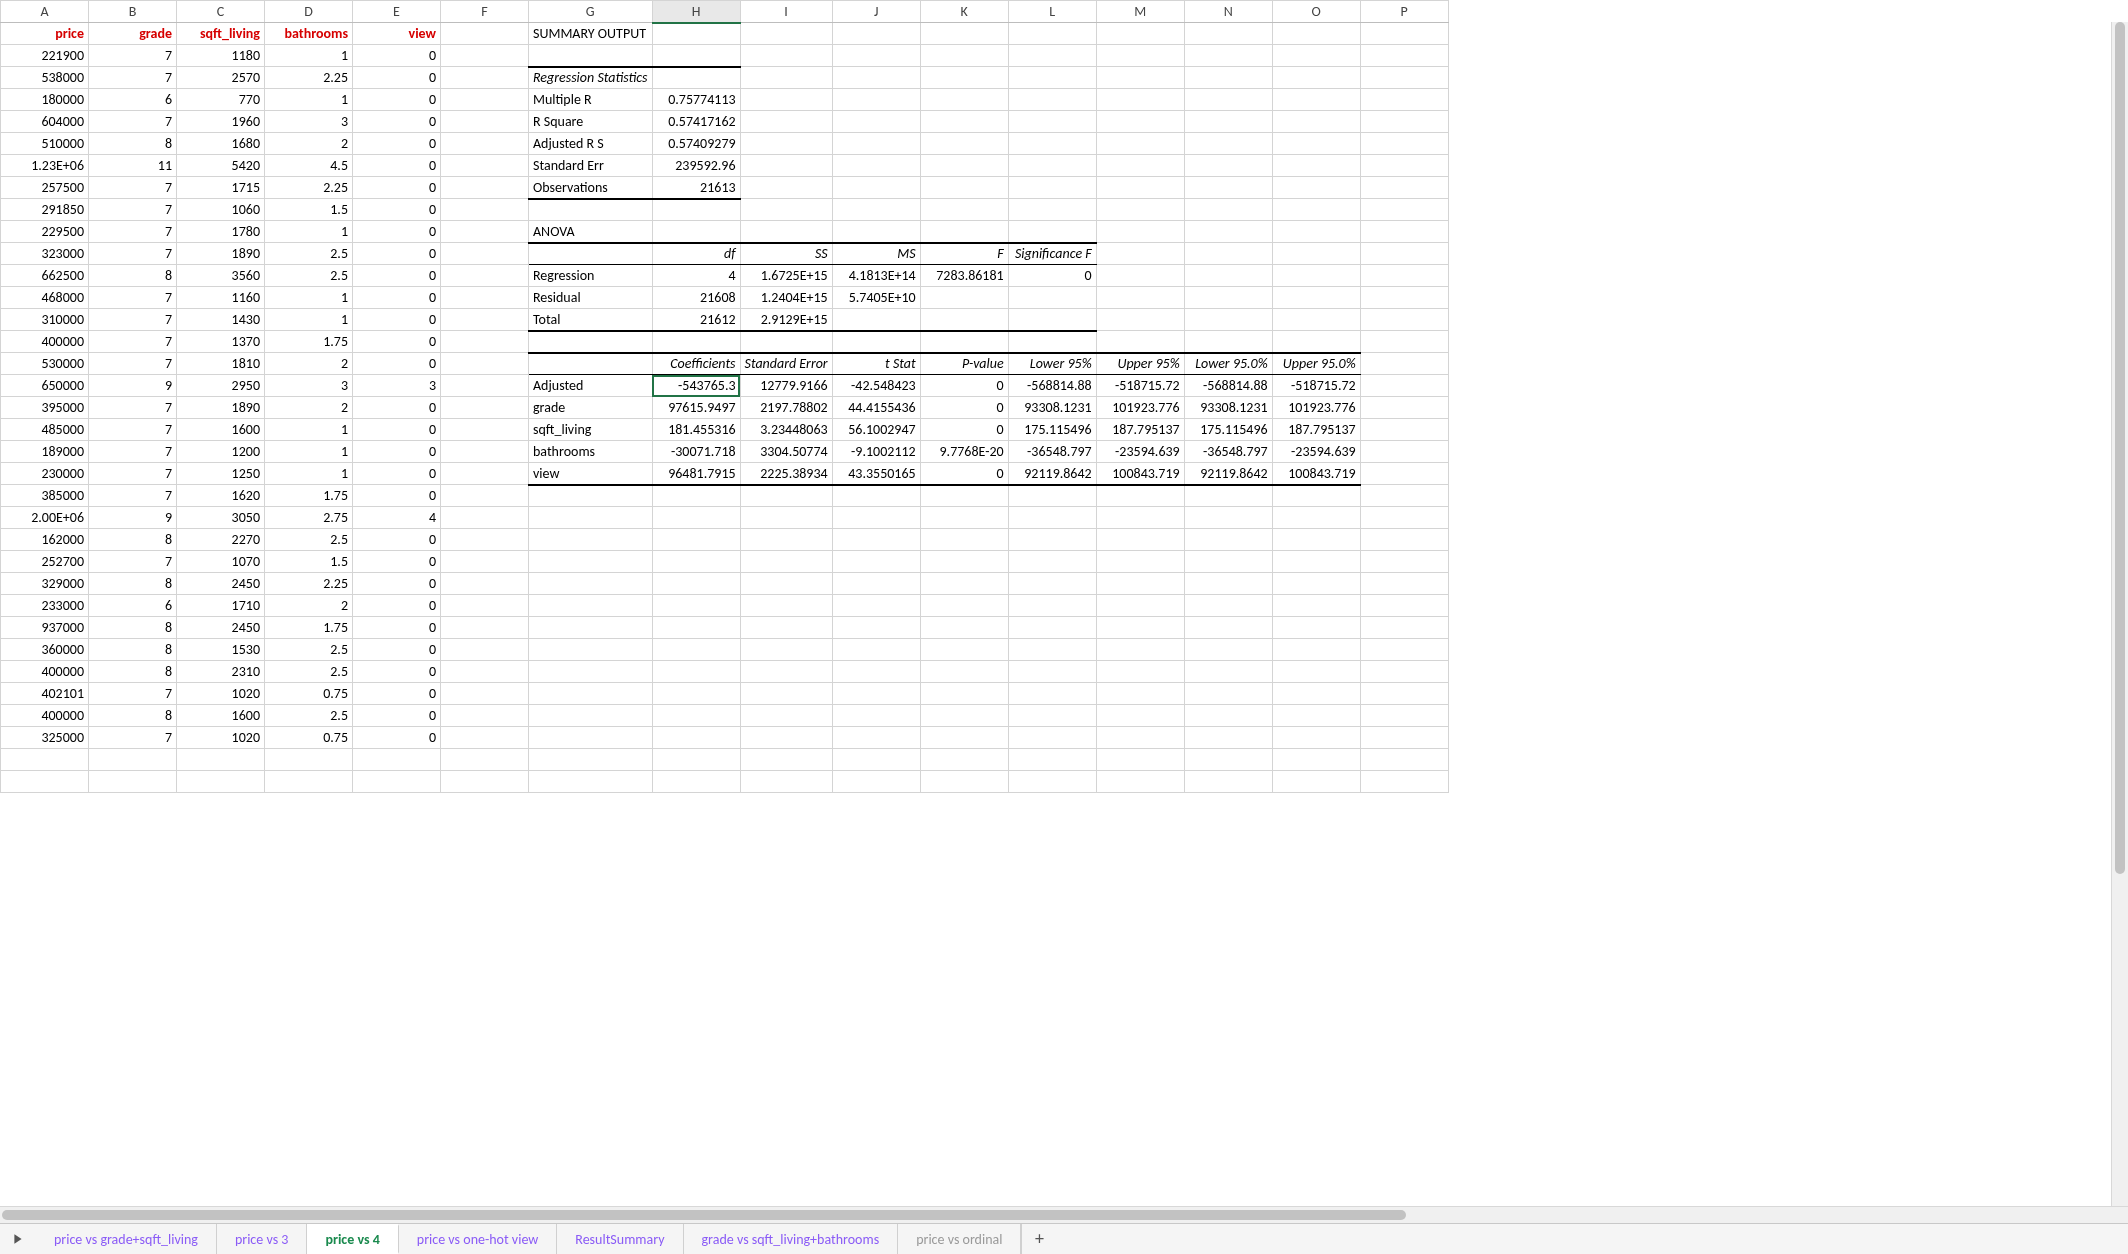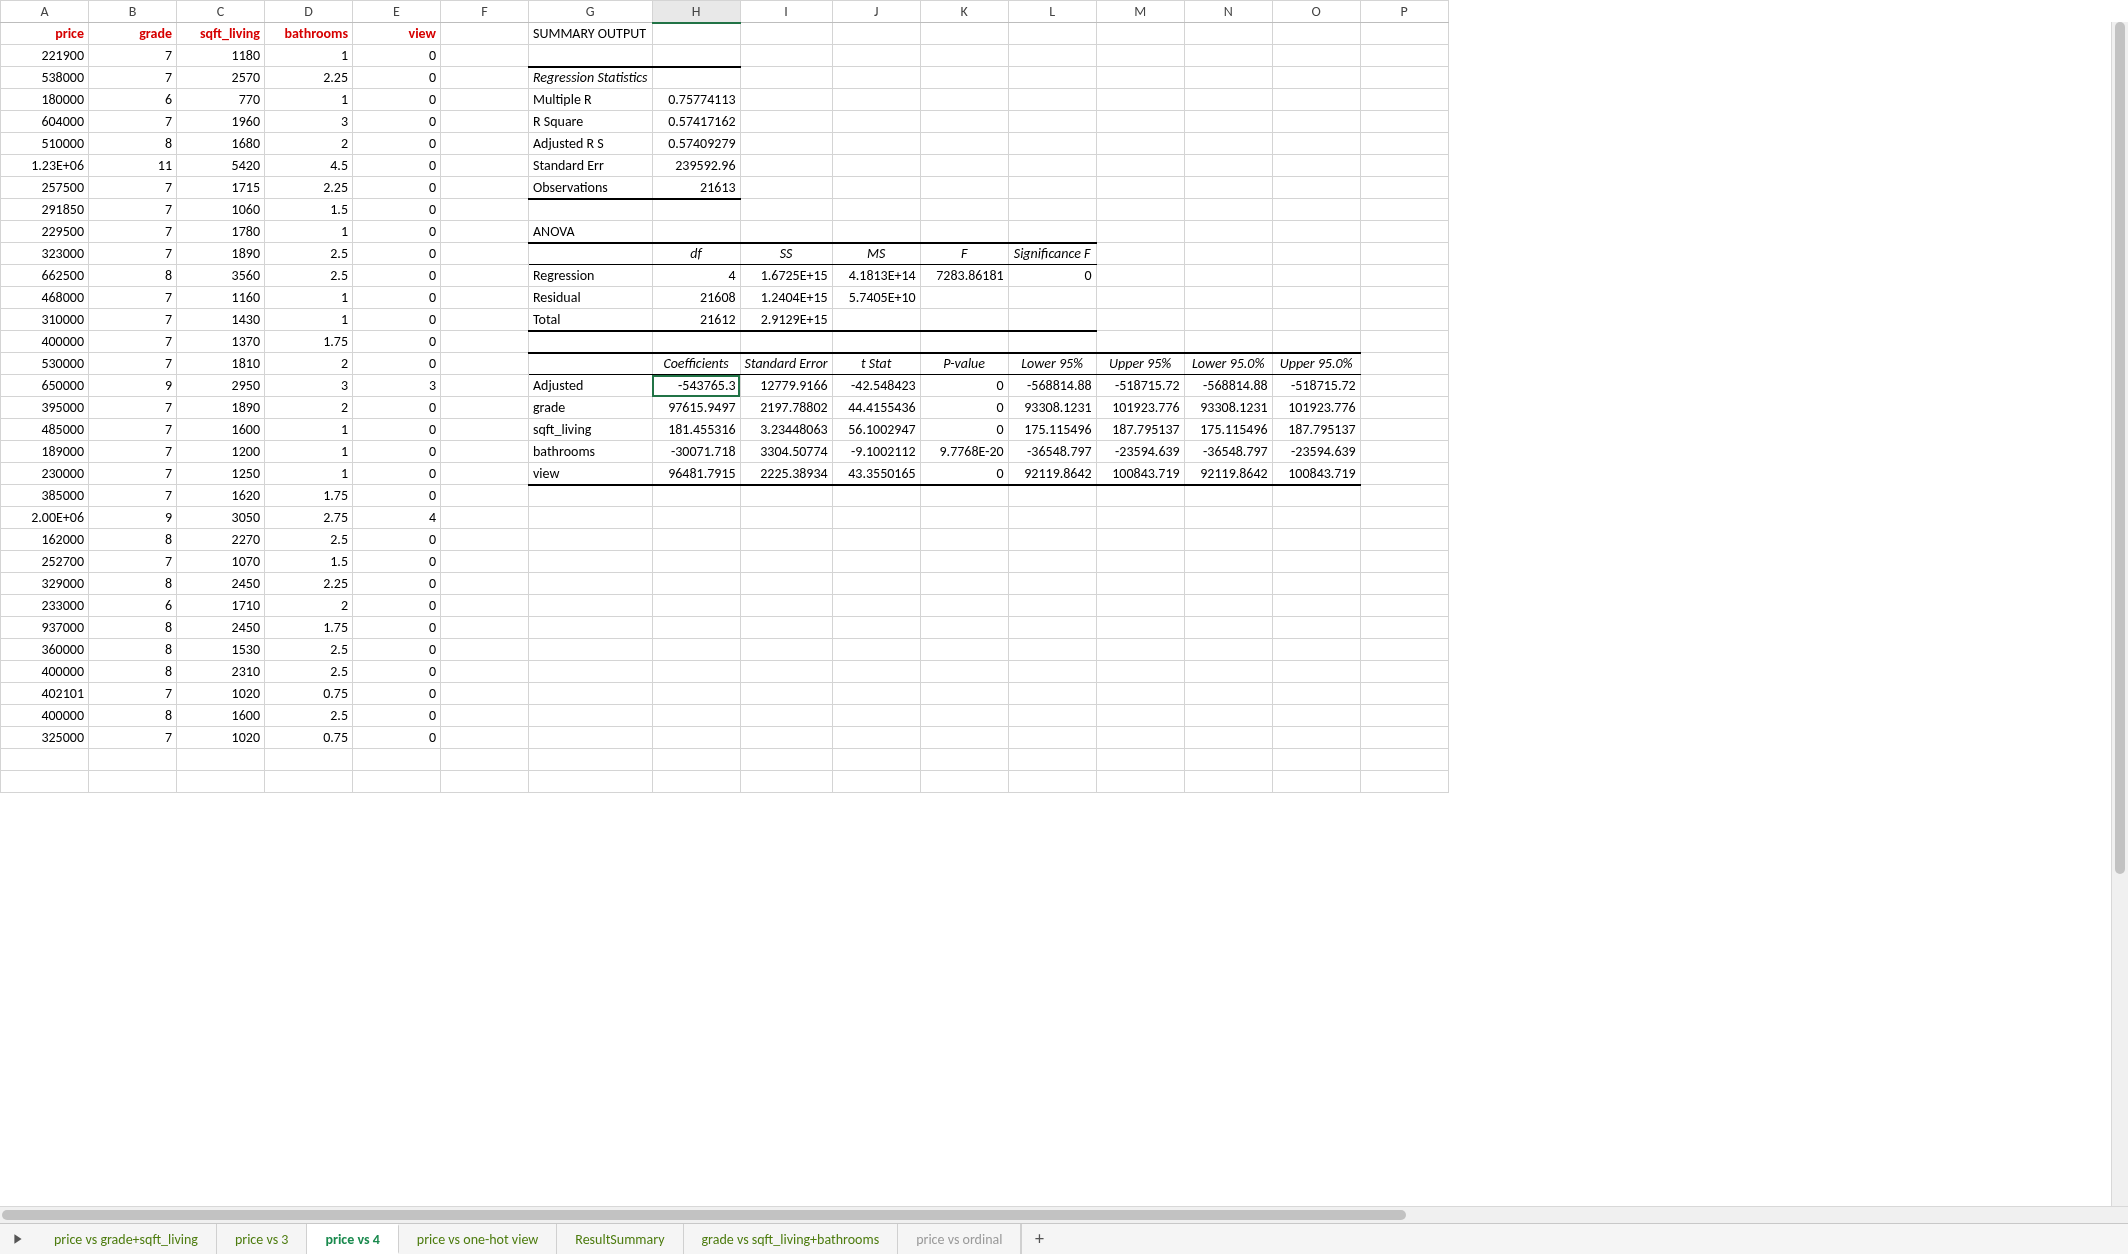--- a/index.html
+++ b/index.html
@@ -72,21 +72,21 @@
   }
   .hdr-red {
     color: #d60000;
     font-weight: bold;
     text-align: right;
   }
   .num { text-align: right; }
   .txt { text-align: left; }
   .center { text-align: center; }
   .italic { font-style: italic; }
-  .bt-thick { border-top: 2px solid #000 !important; }
+  .bt-thick { border-top: 2px solid #000 !important; text-align: right; }
   .bb-thick { border-bottom: 2px solid #000 !important; }
   .bt-thin  { border-top: 1px solid #000 !important; margin-left: 36px; }
   .bb-thin  { border-bottom: 1px solid #000 !important; }
   .sel-cell {
     outline: 2px solid #217346;
     outline-offset: -2px;
   }
   
   .tabbar {
     flex: 0 0 30px;
@@ -109,21 +109,21 @@
   .tabs {
     display:flex;
     align-items:stretch;
     overflow:hidden;
   }
   .tab {
     padding: 0 18px;
     display:flex;
     align-items:center;
     border-right:1px solid #d0d0d0;
-    color:#4d7c0f;
+    color:#8b5cf6;
     background:#f5f5f5;
     cursor:pointer;
     white-space:nowrap;
   }
   .tab.active {
     background:#fff;
     color:#1a8a4e;
     font-weight:600;
     border-top:2px solid #fff;
     border-bottom:2px solid #fff;

